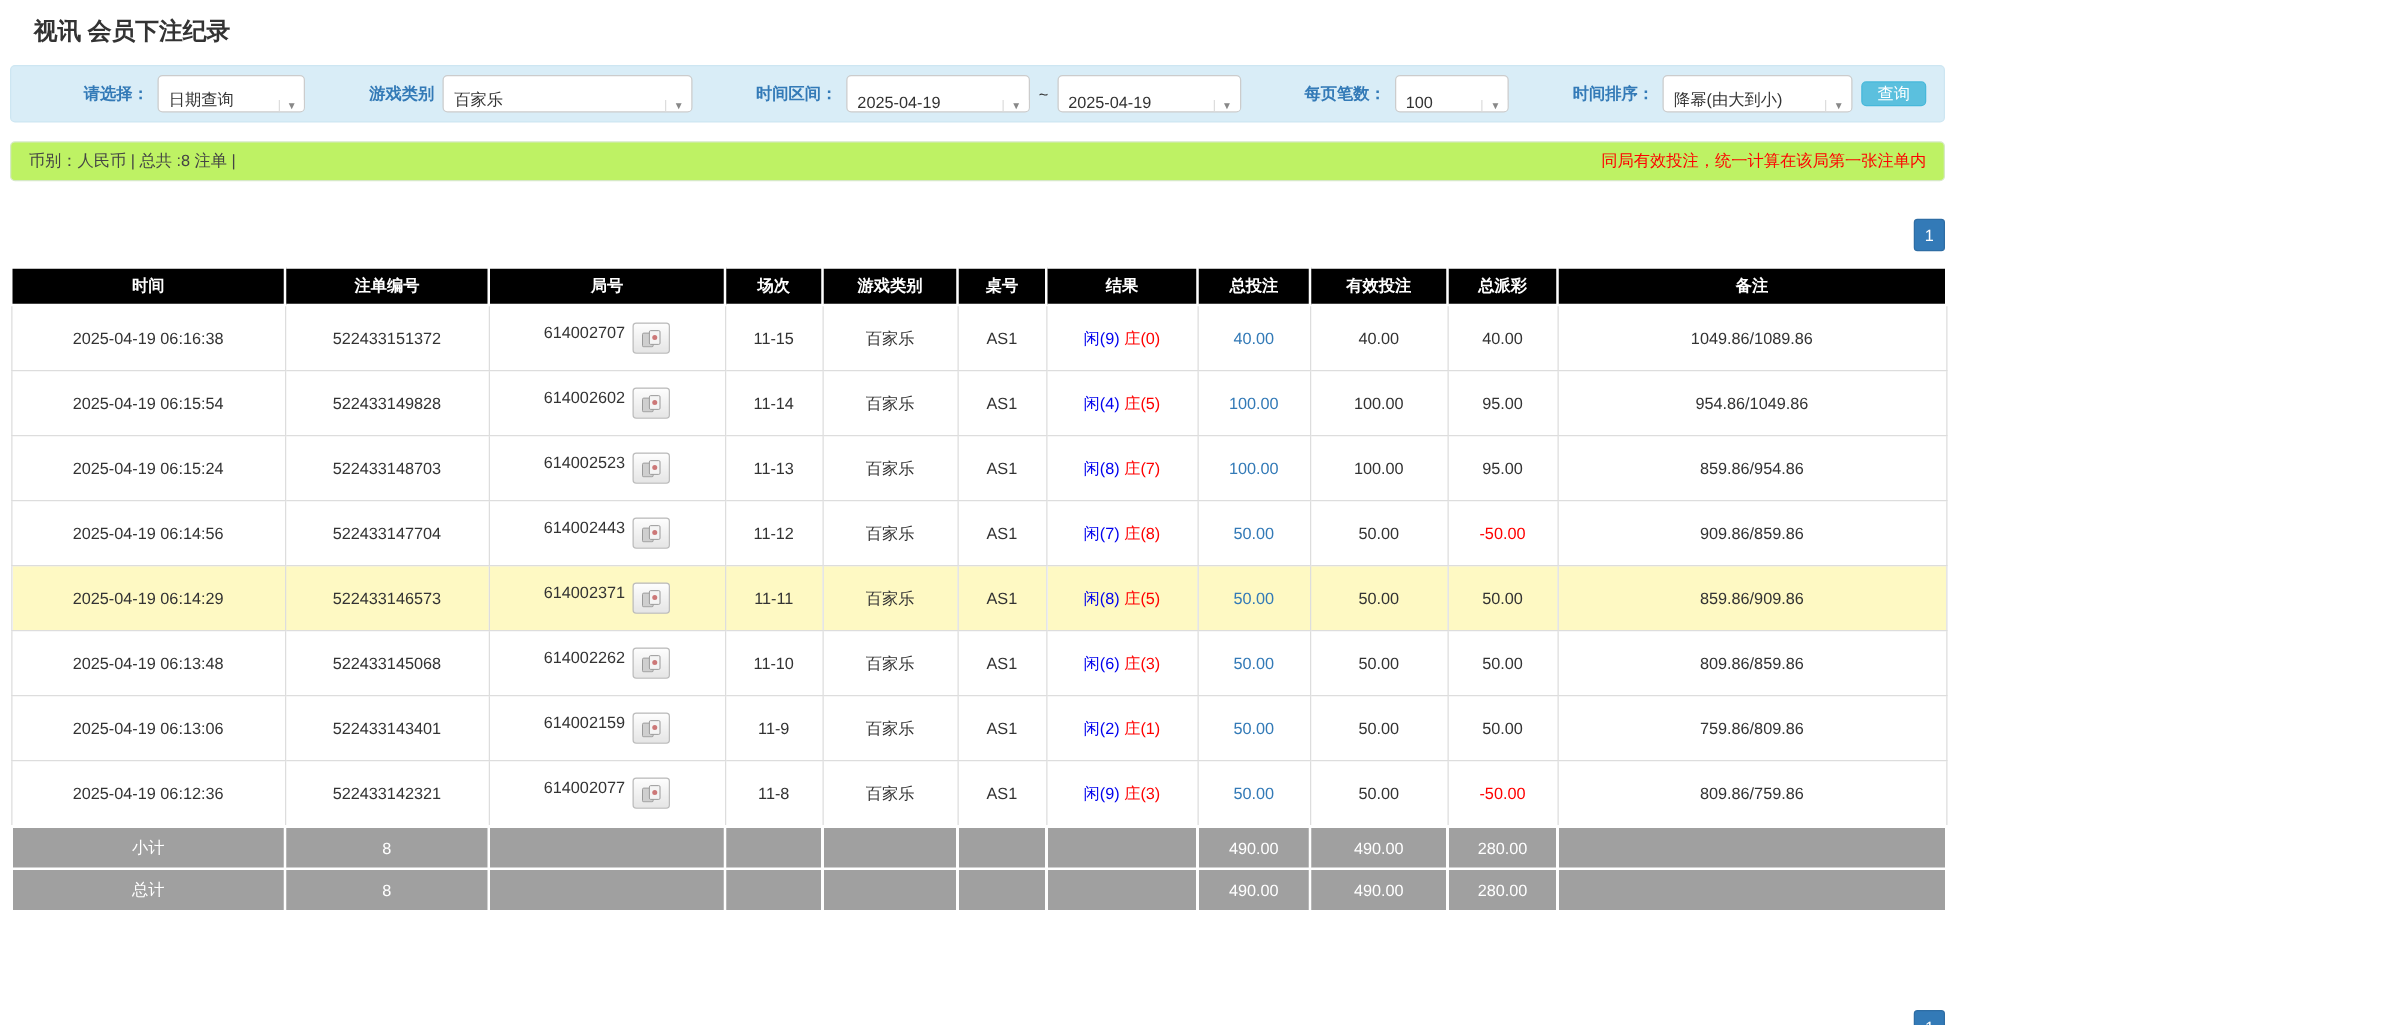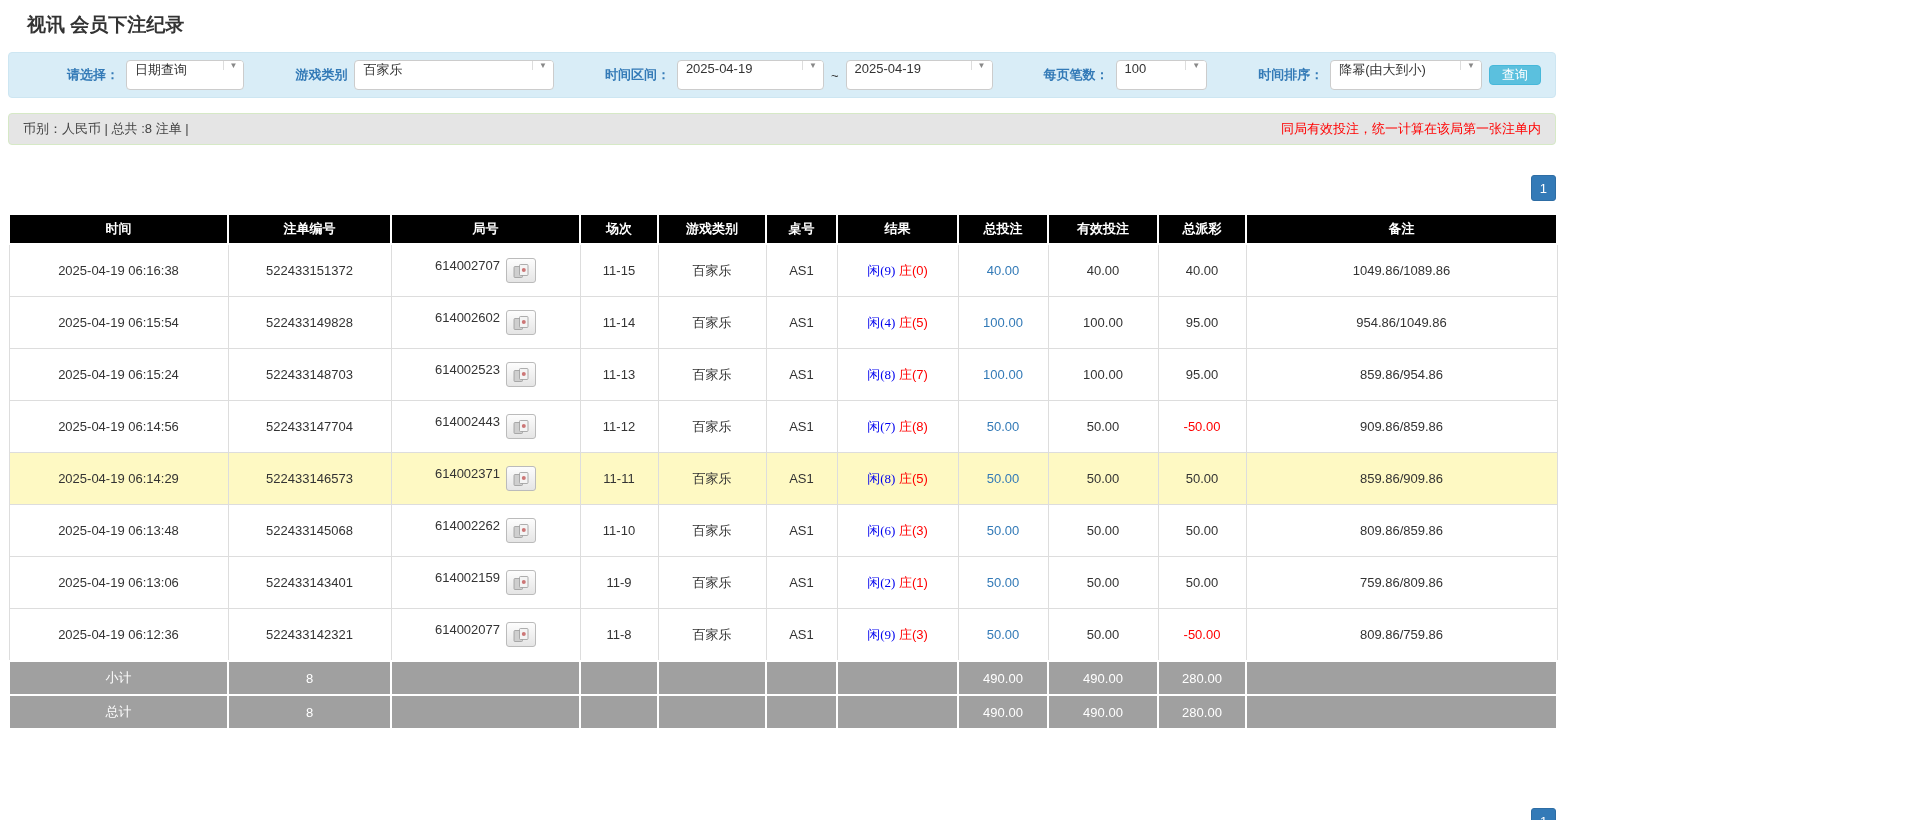--- a/index.html
+++ b/index.html
@@ -14,42 +14,42 @@
 
   .page-title { font-size: 19px; font-weight: bold; color: #333; margin: 4px 0 14px 19px; }
 
   .filter-bar {
     display: flex; align-items: center; gap: 7px;
     background: #d9edf7; border: 1px solid #cde6f2; border-radius: 4px;
     padding: 7px 14px; height: 46px; white-space: nowrap;
   }
   .filter-label { color: #337ab7; font-size: 13px; font-weight: bold; margin-left: 44px; }
   .combo {
-    display: inline-flex; align-items: flex-start; background: #fff;
+    display: inline-flex; align-items: flex-end; background: #fff;
     border: 1px solid #ccc; border-radius: 4px; height: 30px; overflow: hidden; cursor: pointer;
   }
   .combo-value { display: flex; align-items: center; padding: 0 8px; font-size: 13px; color: #333; }
   .combo-caret {
     display: flex; align-items: center; justify-content: center;
     width: 22px; border-left: 1px solid #ddd; color: #888; font-size: 8px; background: #fff;
   }
   .combo-select .combo-value { width: 100px; }
   .combo-game   .combo-value { width: 185px; }
   .combo-date   .combo-value { width: 130px; }
   .combo-pages  .combo-value { width: 72px;  }
   .combo-sort   .combo-value { width: 135px; }
   .tilde { font-size: 13px; color: #333; }
   .search-btn {
     background: #5bc0de; border: 1px solid #46b8da; color: #fff;
     border-radius: 4px; font-size: 13px; height: 20px; padding: 0 12px; cursor: pointer;
   }
 
   .summary-bar {
     display: flex; align-items: center; justify-content: space-between;
-    background: #e5e5e5; border: 1px solid #d6e9c6; border-radius: 4px;
+    background: #bef264; border: 1px solid #d6e9c6; border-radius: 4px;
     height: 32px; padding: 0 14px; margin-top: 15px; font-size: 13px;
   }
   .summary-left { color: #444; }
   .summary-right { color: #f00; }
 
   .pagination-top { display: flex; justify-content: flex-end; margin-top: 30px; }
   .page-btn {
     background: #337ab7; border: 1px solid #2e6da4; color: #fff;
     font-size: 13px; min-width: 24px; height: 26px; border-radius: 3px;
     padding: 0 8px; cursor: pointer;
@@ -68,21 +68,21 @@
     padding: 13px 6px; overflow: hidden; background: #fff;
   }
   .records-table tbody tr.highlight td { background: #fef9c3; }
   .round-cell-inner { display: flex; align-items: flex-start; justify-content: center; gap: 6px; }
   .icon-btn {
     display: inline-flex; align-items: center; justify-content: center;
     width: 30px; height: 25px; border: 1px solid #bbb; border-radius: 3px;
     background: linear-gradient(#fdfdfd, #e5e5e5); cursor: pointer; padding: 0;
   }
   .bet-link { color: #337ab7; text-decoration: none; cursor: pointer; }
-  .result-player { color: #0000ee; font-family: Liberation Serif, serif; }
+  .result-player { color: #0000ee; }
   .result-banker { color: #f00; }
   td.negative { color: #f00; }
   .records-table tfoot td {
     background: #a0a0a0; color: #fff; border: 2px solid #fff;
     padding: 7px 4px; font-size: 13px;
   }
   .bottom-pagination { position: absolute; top: 808px; left: 1531px; }
 </style>
 </head>
 <body>

